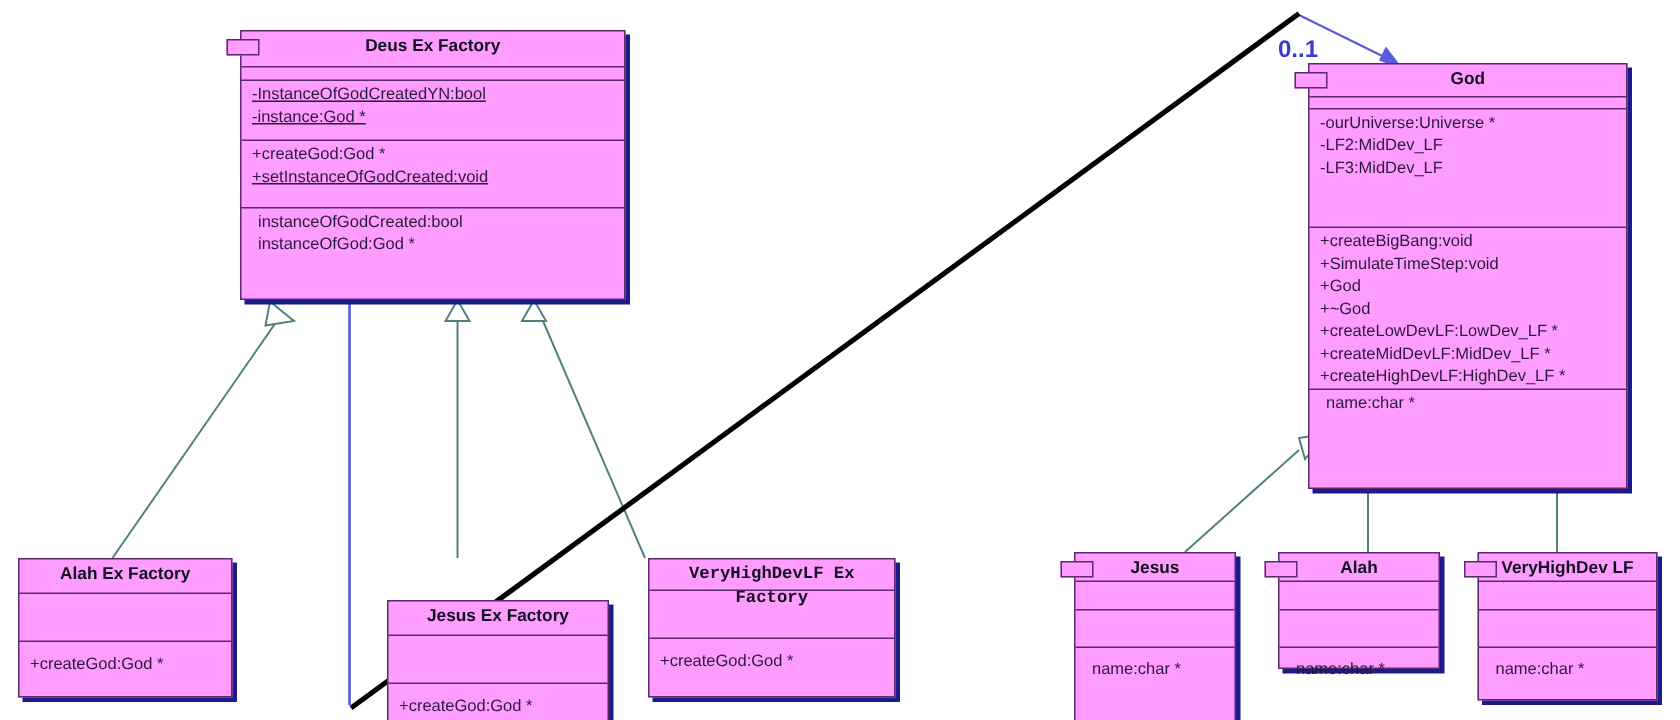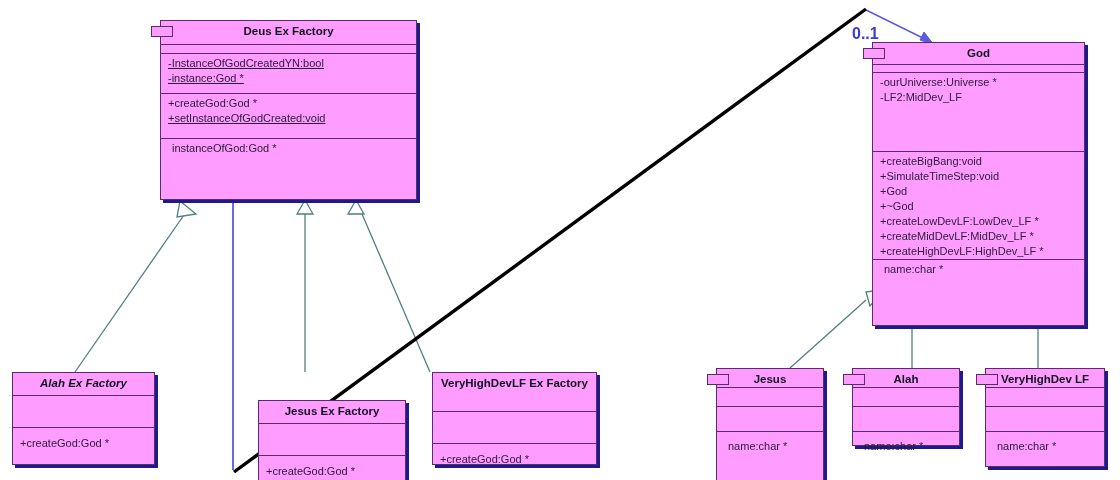--- a/index.html
+++ b/index.html
@@ -157,64 +157,66 @@
     <div class="compartment" style="height:9px;"></div>
     <div class="compartment" style="height:40px;">
       <div class="member static-member">-InstanceOfGodCreatedYN:bool</div>
       <div class="member static-member">-instance:God *</div>
     </div>
     <div class="compartment" style="height:45px;">
       <div class="member">+createGod:God *</div>
       <div class="member static-member">+setInstanceOfGodCreated:void</div>
     </div>
     <div class="compartment" style="height:62px;">
+      <div class="member indented">instanceOfGodCreated:bool</div>
       <div class="member indented">instanceOfGod:God *</div>
     </div>
   </div>
 
   <div class="uml-class" style="left:872px; top:42px; width:213px; height:284px;">
     <div class="tab"></div>
     <div class="compartment title-comp" style="height:22px;">God</div>
     <div class="compartment" style="height:8px;"></div>
     <div class="compartment" style="height:79px;">
       <div class="member">-ourUniverse:Universe *</div>
       <div class="member">-LF2:MidDev_LF</div>
+      <div class="member">-LF3:MidDev_LF</div>
     </div>
     <div class="compartment" style="height:108px;">
       <div class="member">+createBigBang:void</div>
       <div class="member">+SimulateTimeStep:void</div>
       <div class="member">+God</div>
       <div class="member">+~God</div>
       <div class="member">+createLowDevLF:LowDev_LF *</div>
       <div class="member">+createMidDevLF:MidDev_LF *</div>
       <div class="member">+createHighDevLF:HighDev_LF *</div>
     </div>
     <div class="compartment" style="height:31px;">
       <div class="member indented">name:char *</div>
     </div>
   </div>
 
   <div class="uml-class" style="left:12px; top:372px; width:143px; height:93px;">
-    <div class="compartment title-comp" style="height:23px;font-style:italic;">Alah Ex Factory</div>
+    <div class="compartment title-comp" style="height:23px;">Alah Ex Factory</div>
     <div class="compartment empty-row" style="height:32px;"></div>
     <div class="compartment" style="height:36px; padding-top:8px;">
       <div class="member">+createGod:God *</div>
     </div>
   </div>
 
   <div class="uml-class" style="left:258px; top:372px; width:148px; height:93px;margin-top:28px;">
     <div class="compartment title-comp" style="height:23px;">Jesus Ex Factory</div>
     <div class="compartment empty-row" style="height:32px;"></div>
     <div class="compartment" style="height:36px; padding-top:8px;">
       <div class="member">+createGod:God *</div>
     </div>
   </div>
 
   <div class="uml-class" style="left:432px; top:372px; width:165px; height:93px;">
-    <div class="compartment title-comp" style="height:39px;">VeryHighDevLF Ex Factory</div>
+    <div class="compartment title-comp" style="height:21px;font-family:Liberation Mono, monospace;">VeryHighDevLF Ex Factory</div>
     <div class="compartment empty-row" style="height:32px;"></div>
     <div class="compartment" style="height:36px; padding-top:8px;">
       <div class="member">+createGod:God *</div>
     </div>
   </div>
 
   <div class="uml-class" style="left:716px; top:368px; width:108px; height:121px;">
     <div class="tab"></div>
     <div class="compartment title-comp" style="height:19px;">Jesus</div>
     <div class="compartment empty-row" style="height:19px;"></div>

